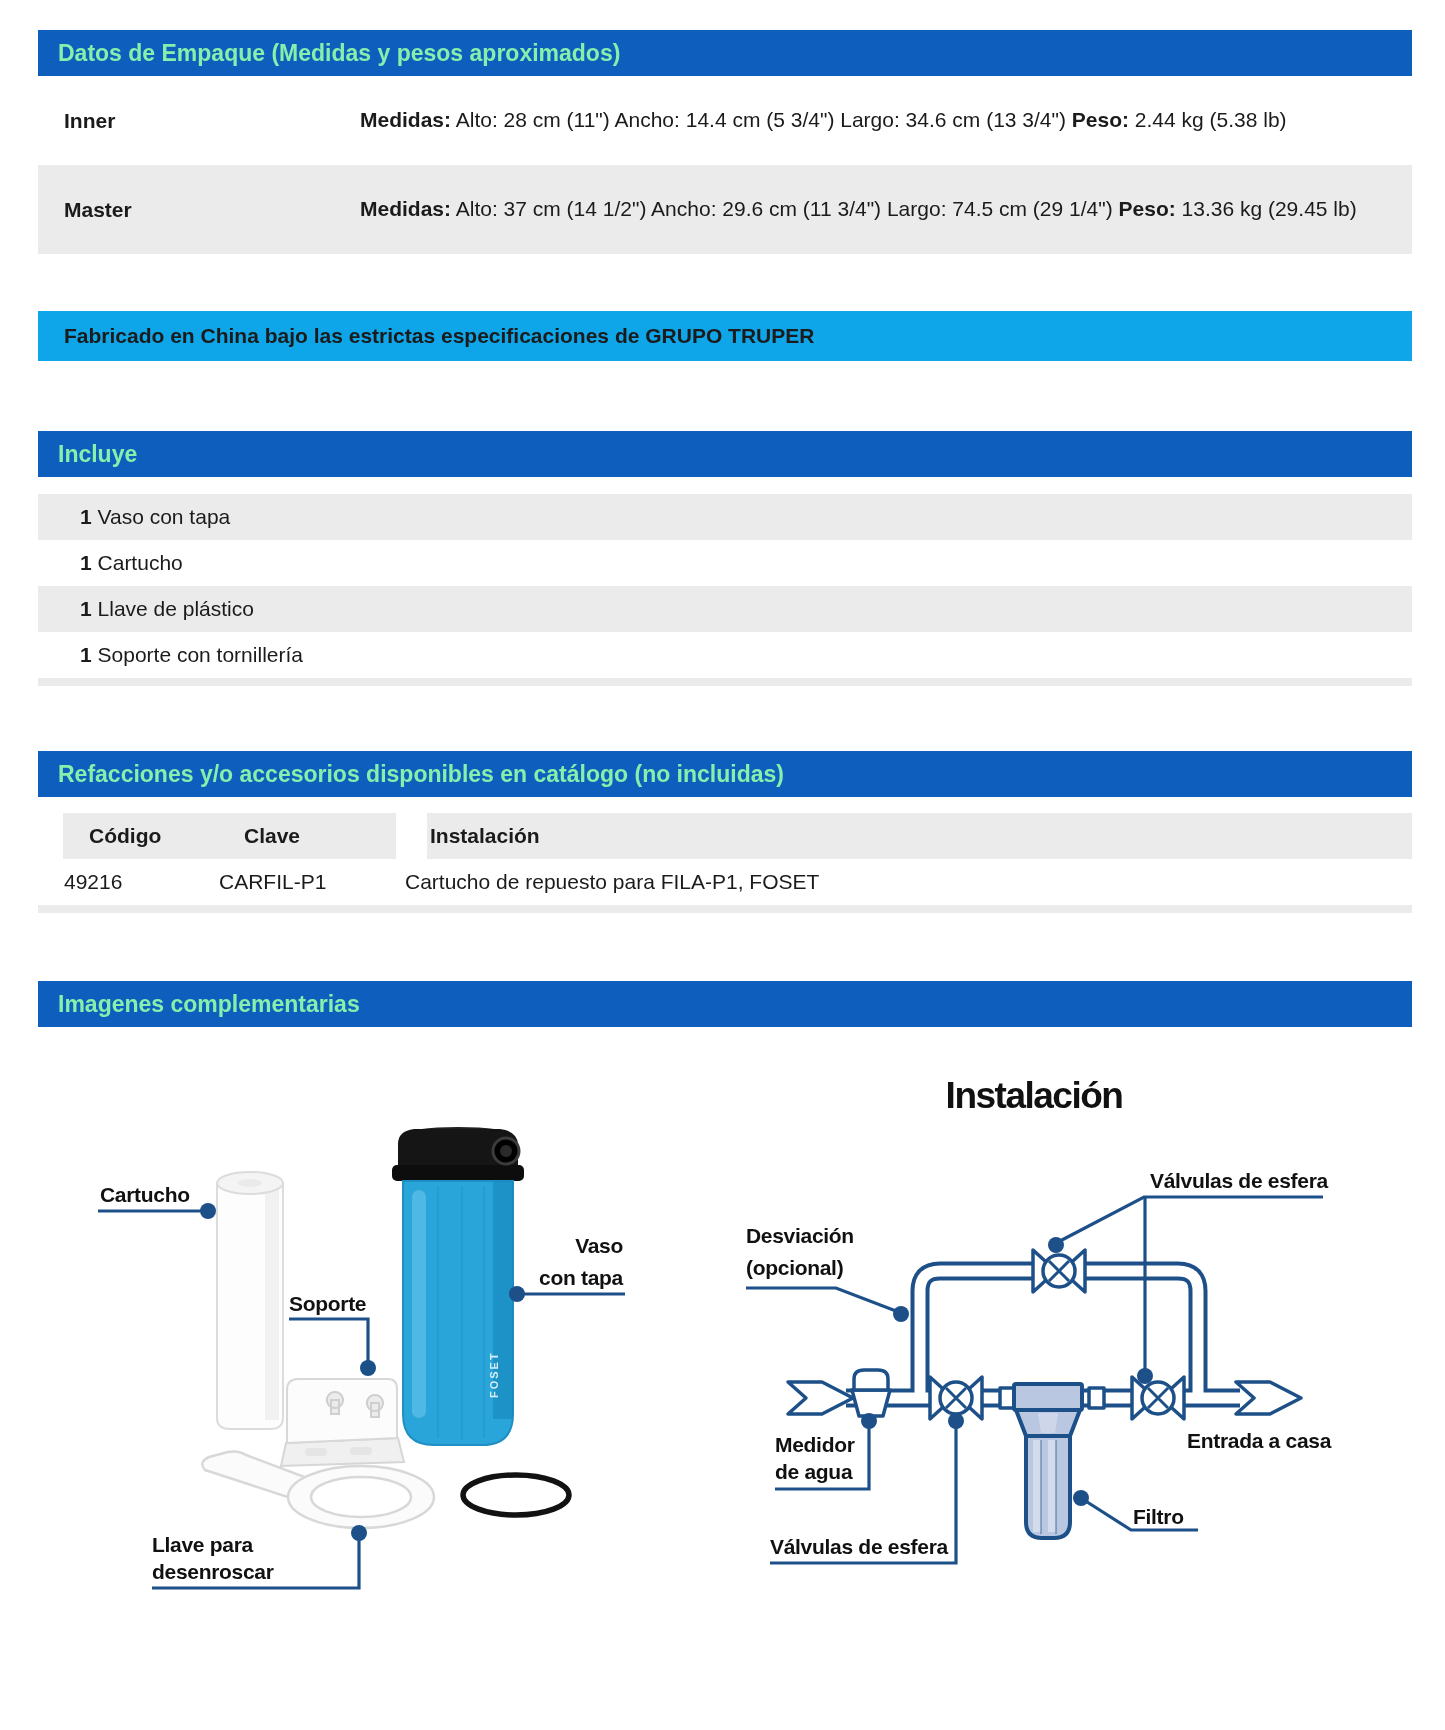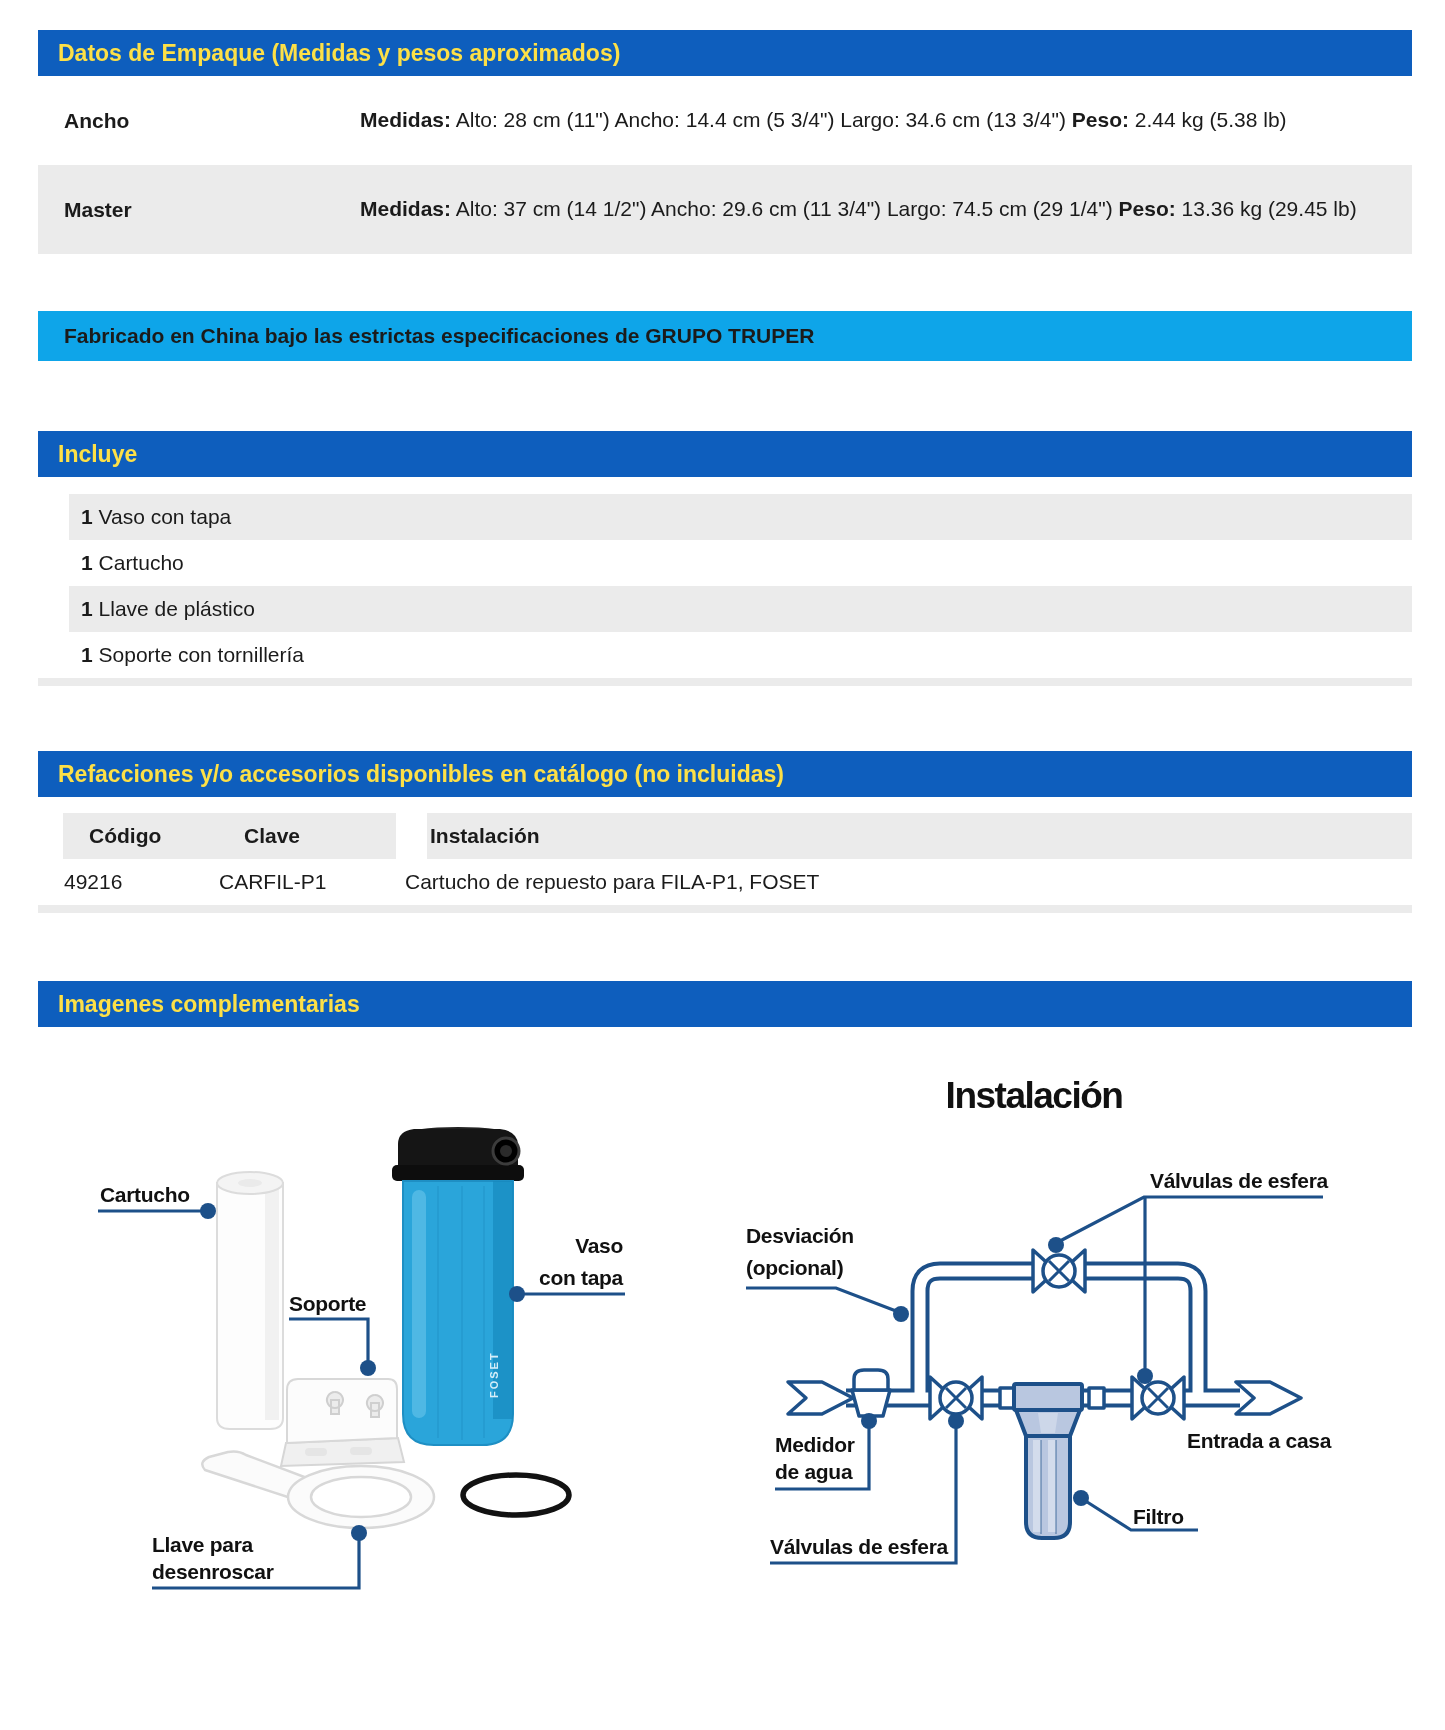--- a/index.html
+++ b/index.html
@@ -1,32 +1,32 @@
 <!DOCTYPE html>
 <html><head>
 <meta charset="utf-8">
 <style>
   html,body{margin:0;padding:0;background:#fff;}
   body{width:1445px;min-height:1730px;font-family:"Liberation Sans",sans-serif;color:#1b1b1b;}
   *{box-sizing:border-box;}
   .section{margin-left:38px;margin-right:33px;}
-  .bar{background:#0e5ebd;color:#fde047;font-weight:700;font-size:23px;height:46px;line-height:46px;padding-left:20px;white-space:nowrap;overflow:hidden;}
+  .bar{background:#0e5ebd;color:#86efac;font-weight:700;font-size:23px;height:46px;line-height:46px;padding-left:20px;white-space:nowrap;overflow:hidden;}
   
   .sec-empaque{margin-top:30px;}
   .prow{display:flex;min-height:89px;align-items:center;font-size:21px;}
   .prow.alt{background:#ebebeb;justify-content:flex-end;}
   .plabel{width:322px;padding-left:26px;font-weight:700;}
   .pvalue{flex:1;padding:12px 55px 12px 0;line-height:1.45;}
   
   .sec-origen{margin-top:57px;}
   .origen-row{margin-top:16px;background:#0ea5e9;height:50px;line-height:50px;padding-left:26px;font-weight:700;font-size:21px;}
   
   .sec-incluye{margin-top:70px;}
   .inc-rows{margin-top:17px;}
-  .inc-row{height:46px;line-height:46px;padding-left:12px;font-size:21px;margin-left:31px;}
+  .inc-row{height:46px;line-height:46px;padding-left:42px;font-size:21px;}
   .inc-row.alt{background:#ebebeb;}
   .qty{font-weight:700;}
   .strip{height:8px;background:#ebebeb;}
   
   .sec-refacciones{margin-top:65px;}
   .ref-table{margin-top:16px;}
   .ref-row{display:flex;height:46px;line-height:46px;font-size:21px;}
   .ref-row.hdr{font-weight:700;padding-left:25px;}
   .c1{width:181px;padding-left:26px;}
   .c2{width:152px;}
@@ -49,21 +49,21 @@
   .filt{fill:#b9c7e0;stroke:#1d5089;stroke-width:4;stroke-linejoin:round;}
   .whiteobj{fill:#fbfbfb;stroke:#d8d8d8;stroke-width:2.5;stroke-linejoin:round;}
 </style>
 </head>
 <body>
 
 <div class="section sec-empaque">
   <div class="bar">Datos de Empaque (Medidas y pesos aproximados)</div>
   <div>
     <div class="prow">
-      <div class="plabel">Ancho</div>
+      <div class="plabel">Inner</div>
       <div class="pvalue"><b>Medidas:</b> <span>Alto: 28 cm (11") Ancho: 14.4 cm (5 3/4") Largo: 34.6 cm (13 3/4")</span> <b>Peso:</b> <span>2.44 kg (5.38 lb)</span></div>
     </div>
     <div class="prow alt">
       <div class="plabel">Master</div>
       <div class="pvalue"><b>Medidas:</b> <span>Alto: 37 cm (14 1/2") Ancho: 29.6 cm (11 3/4") Largo: 74.5 cm (29 1/4")</span> <b>Peso:</b> <span>13.36 kg (29.45 lb)</span></div>
     </div>
   </div>
 </div>
 
 <div class="section sec-origen">

